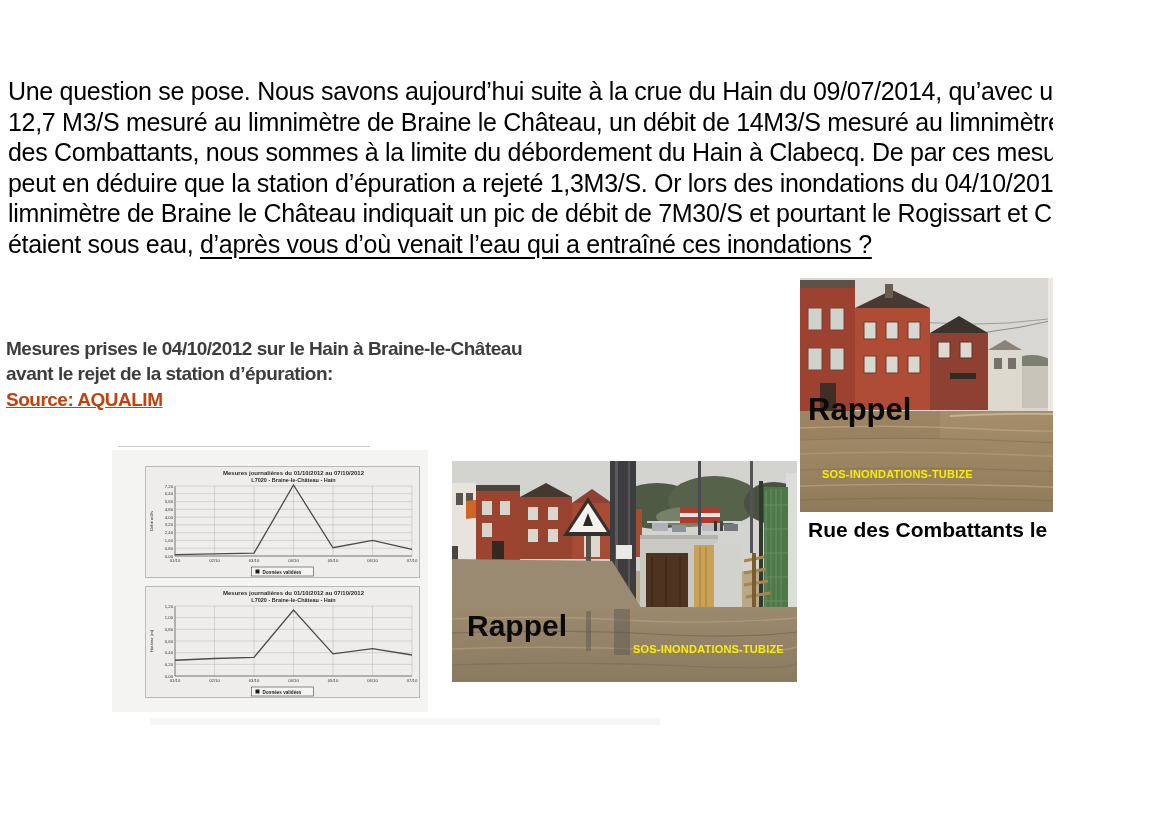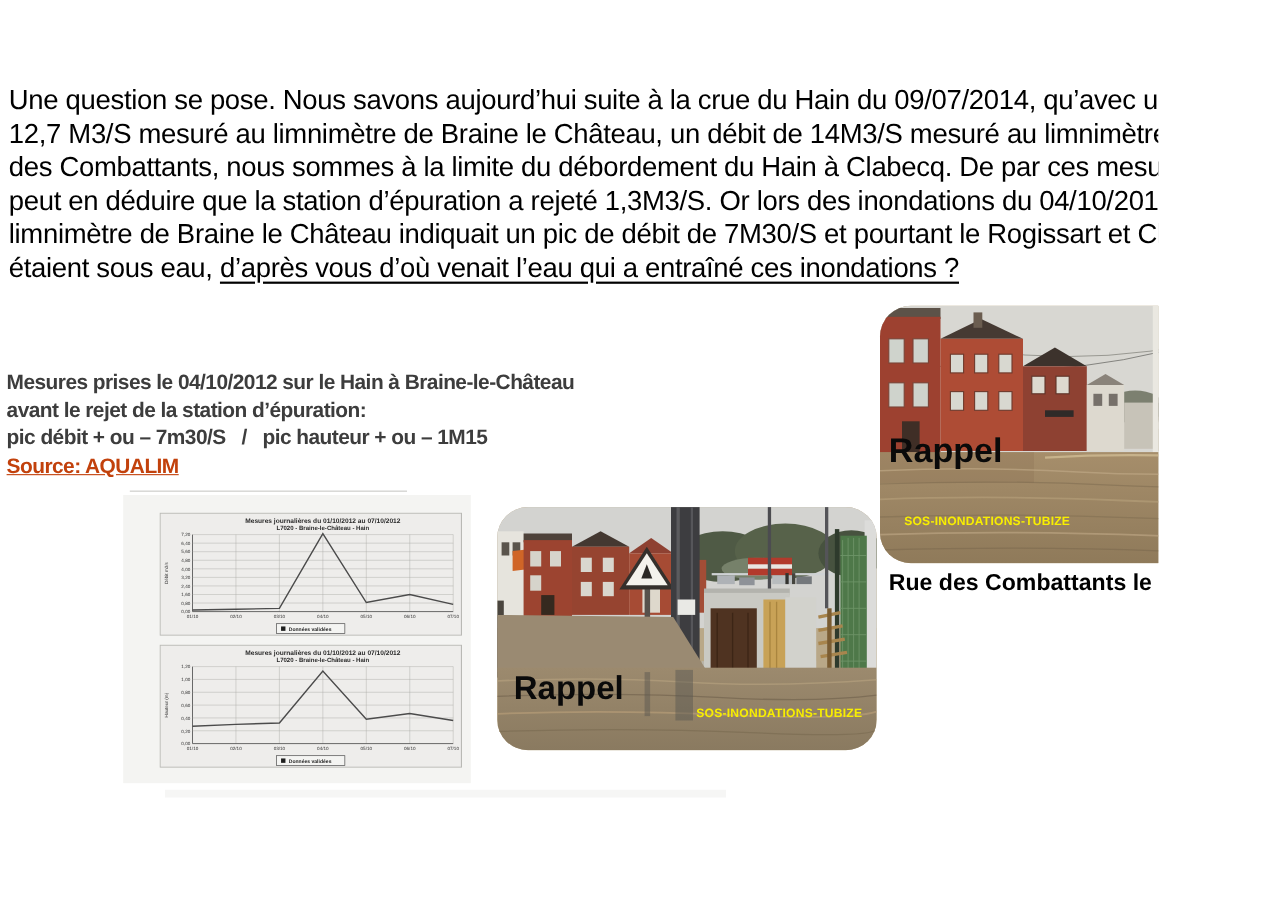--- a/index.html
+++ b/index.html
@@ -19,21 +19,21 @@
 
   
   .scanline{position:absolute;left:118px;top:446px;width:252px;height:1px;background:#c9c9c6;}
   .chart-panel{position:absolute;left:112px;top:450px;width:316px;height:262px;background:#f4f4f2;}
   .chart{position:absolute;width:275px;height:112px;}
   .c1{left:33px;top:16px;}
   .c2{left:33px;top:136px;}
   .chart svg{display:block;width:275px;height:112px;}
 
   
-  .photo{position:absolute;margin:0;overflow:hidden;background:#b9a888;border-radius:28px;}
+  .photo{position:absolute;margin:0;overflow:hidden;background:#b9a888;}
   .photo svg{display:block;width:100%;height:100%;}
   .photo-center{left:452px;top:461px;width:345px;height:221px;}
   .photo-right{left:800px;top:278px;width:369px;height:234px;}
   .rappel{position:absolute;font-weight:700;color:#0a0a0a;font-size:30px;line-height:1;}
   .photo-center .rappel{left:15px;top:150px;}
   .photo-right .rappel{left:8px;top:116px;font-size:31px;}
   .wm{position:absolute;font-weight:700;color:#f8ee00;font-size:11px;letter-spacing:0.2px;line-height:1;}
   .photo-center .wm{left:181px;top:183px;}
   .photo-right .wm{left:22px;top:191px;}
 
@@ -46,21 +46,20 @@
 </head>
 <body>
 
 <div class="page">
 
   <p class="para"><span>Une question se pose. Nous savons aujourd’hui suite à la crue du Hain du 09/07/2014, qu’avec un débit de 12,7 M3/S mesuré au limnimètre de Braine le Château, un débit de 14M3/S mesuré au limnimètre de la rue des Combattants, nous sommes à la limite du débordement du Hain à Clabecq. De par ces mesures, on peut en déduire que la station d’épuration a rejeté 1,3M3/S. Or lors des inondations du 04/10/2012, le limnimètre de Braine le Château indiquait un pic de débit de 7M30/S et pourtant le Rogissart et Clabecq étaient sous eau, </span><span class="u">d’après vous d’où venait l’eau qui a entraîné ces inondations ?</span></p>
 
   <div class="note">
     <div>Mesures prises le 04/10/2012 sur le Hain à Braine-le-Château</div>
     <div>avant le rejet de la station d’épuration:</div>
-    <div>pic débit + ou – 7m30/S   /   pic hauteur + ou – 1M15</div>
     <div class="src">Source: AQUALIM</div>
   </div>
 
   <div class="scanline"></div>
 
   <div class="chart-panel">
     <div class="chart c1">
         <svg viewBox="0 0 275 112">
           <rect x="0.5" y="0.5" width="274" height="111" fill="#eeedeb" stroke="#b9b9b5" stroke-width="1"></rect>
           <text x="148.5" y="9" font-size="6" text-anchor="middle" fill="#2b2b2b" font-family="&quot;Liberation Sans&quot;,sans-serif" font-weight="bold">Mesures journalières du 01/10/2012 au 07/10/2012</text>

